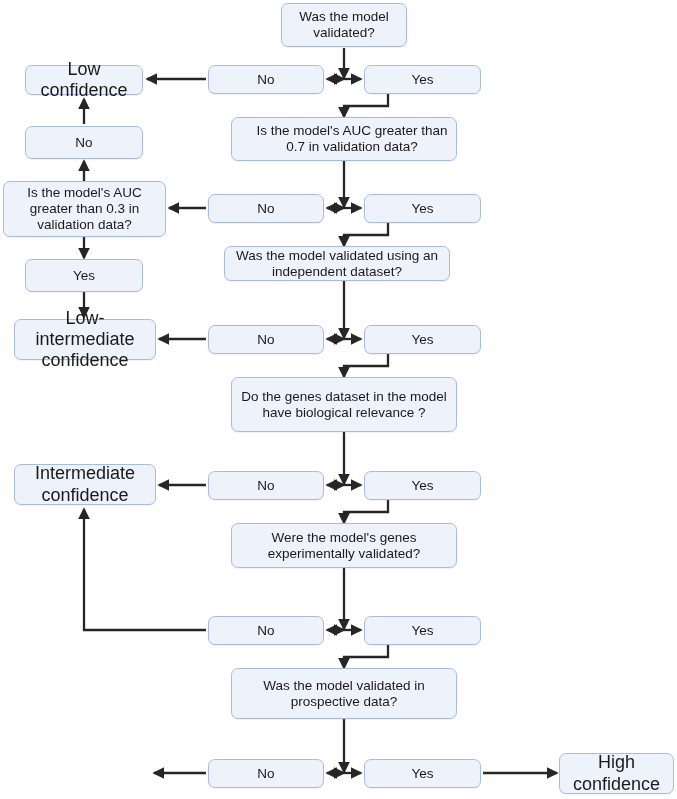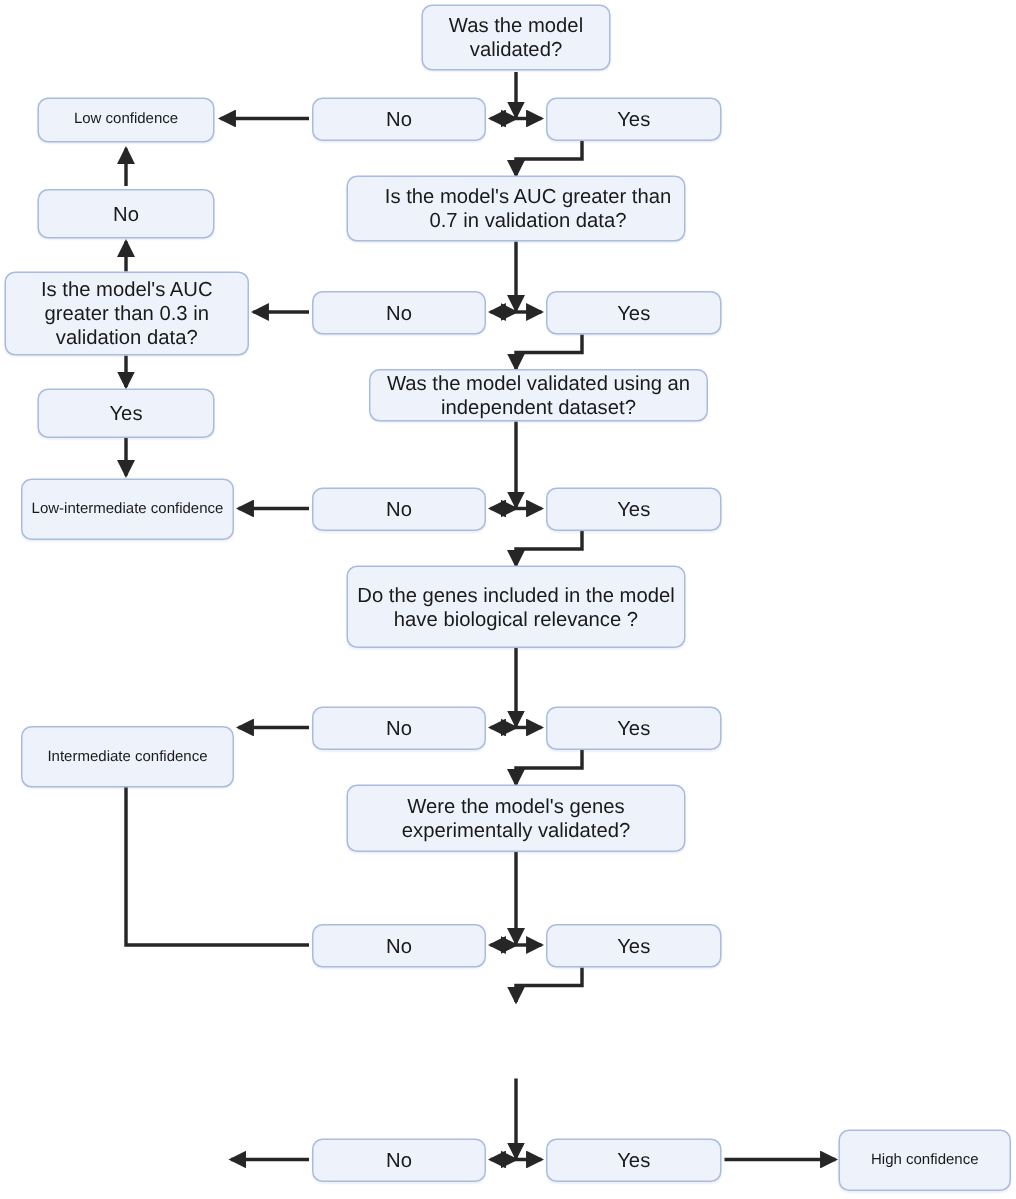--- a/index.html
+++ b/index.html
@@ -30,21 +30,21 @@
     box-sizing: border-box;
     background: #eef2fb;
     border: 1px solid #a9bce0;
     border-radius: 7px;
     display: flex;
     align-items: center;
     justify-content: center;
     text-align: center;
     color: #1a1a1a;
     font-family: "Liberation Sans", sans-serif;
-    font-size: 10px;
+    font-size: 18px;
     line-height: 1.18;
     padding: 2px 5px;
     box-shadow: 0 1px 1px rgba(120,140,180,0.12);
   }
   .node-box span {
     display: block;
     width: 100%;
   }
   .node-box.small {
     font-size: 13.5px;
@@ -129,32 +129,35 @@
   </div>
 
   <div class="node-box q" style="left:231px; top:117px; width:226px; height:44px;padding-left:21px;">
     <span>Is the model's AUC greater than 0.7 in validation data?</span>
   </div>
 
   <div class="node-box q" style="left:3px; top:181px; width:163px; height:56px;">
     <span>Is the model's AUC greater than 0.3 in validation data?</span>
   </div>
 
-  <div class="node-box q" style="left:246px; top:246px; width:226px; height:35px;">
+  <div class="node-box q" style="left:224px; top:246px; width:226px; height:35px;">
     <span>Was the model validated using an independent dataset?</span>
   </div>
 
   <div class="node-box q" style="left:231px; top:377px; width:226px; height:55px;">
-    <span>Do the genes included in the model have biological relevance ?</span>
+    <span>Do the genes dataset in the model have biological relevance ?</span>
   </div>
 
   <div class="node-box q" style="left:231px; top:523px; width:226px; height:45px;">
     <span>Were the model's genes experimentally validated?</span>
   </div>
 
+  <div class="node-box q" style="left:231px; top:668px; width:226px; height:51px;">
+    <span>Was the model validated in prospective data?</span>
+  </div>
 
   <div class="node-box small" style="left:208px; top:65px; width:116px; height:29px;">
     <span>No</span>
   </div>
   <div class="node-box small" style="left:364px; top:65px; width:117px; height:29px;">
     <span>Yes</span>
   </div>
 
   <div class="node-box small" style="left:208px; top:194px; width:116px; height:29px;">
     <span>No</span>
@@ -199,21 +202,21 @@
   </div>
 
   <div class="node-box" style="left:25px; top:65px; width:118px; height:30px;">
     <span>Low confidence</span>
   </div>
 
   <div class="node-box" style="left:14px; top:319px; width:142px; height:41px;justify-content:flex-end;">
     <span>Low-intermediate confidence</span>
   </div>
 
-  <div class="node-box" style="left:14px; top:484px; width:142px; height:41px;">
+  <div class="node-box" style="left:14px; top:464px; width:142px; height:41px;">
     <span>Intermediate confidence</span>
   </div>
 
 
   <div class="node-box" style="left:559px; top:753px; width:115px; height:41px;">
     <span>High confidence</span>
   </div>
 
 </div>
 

